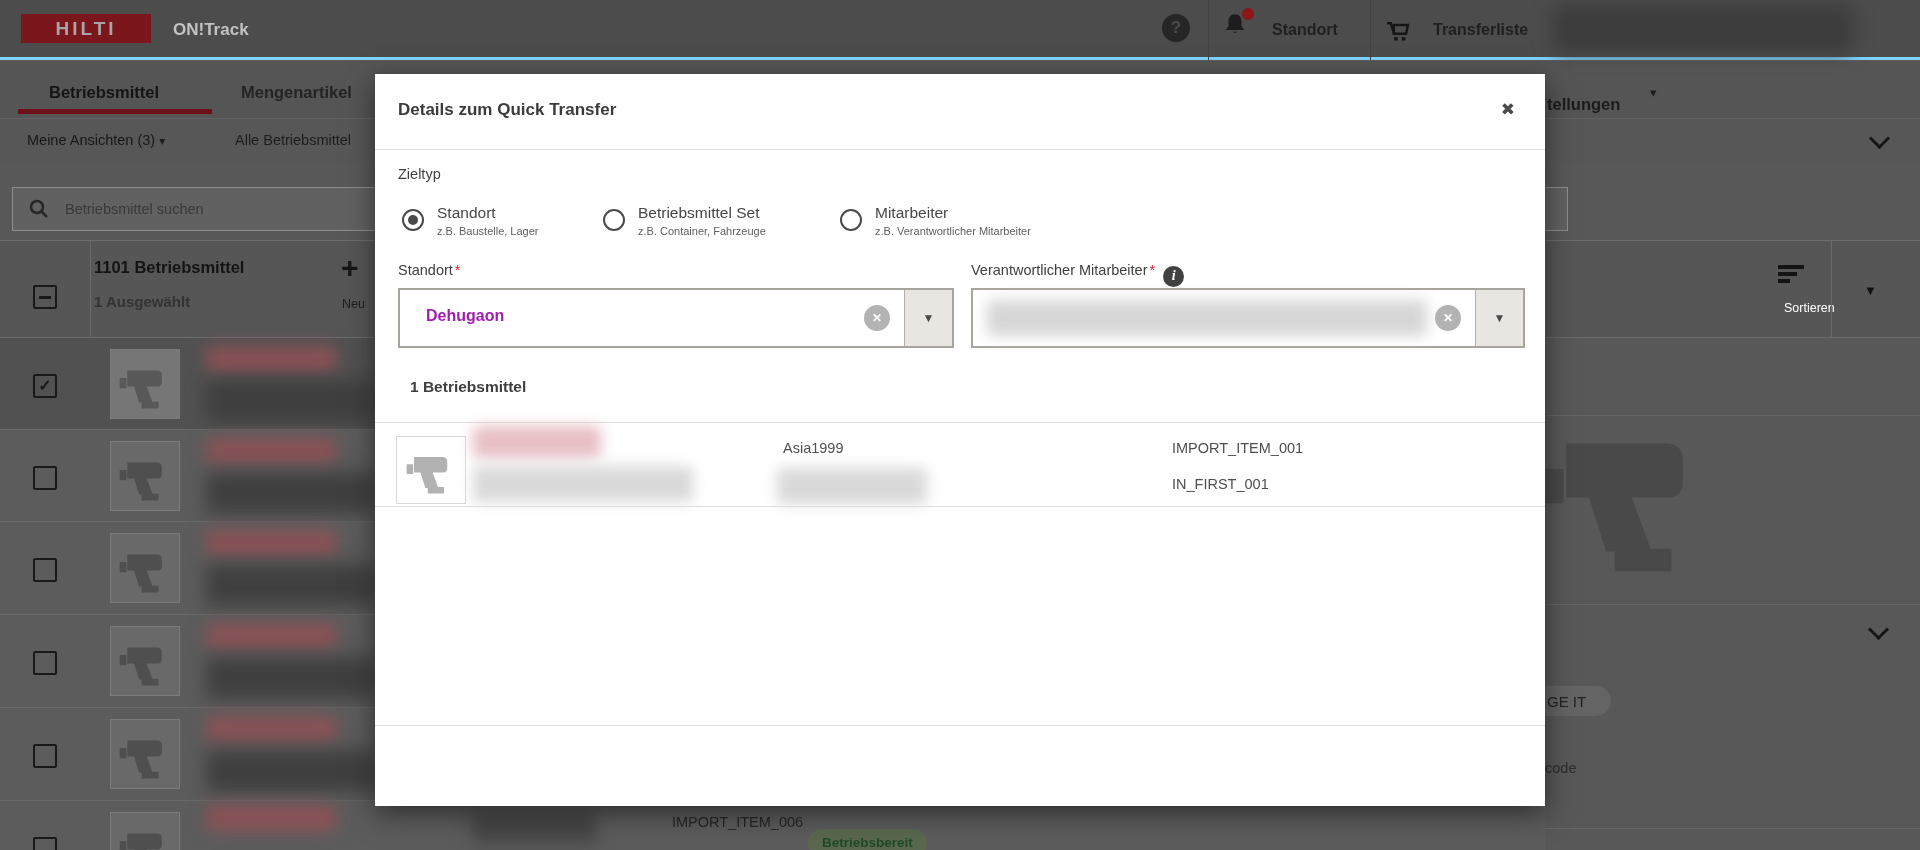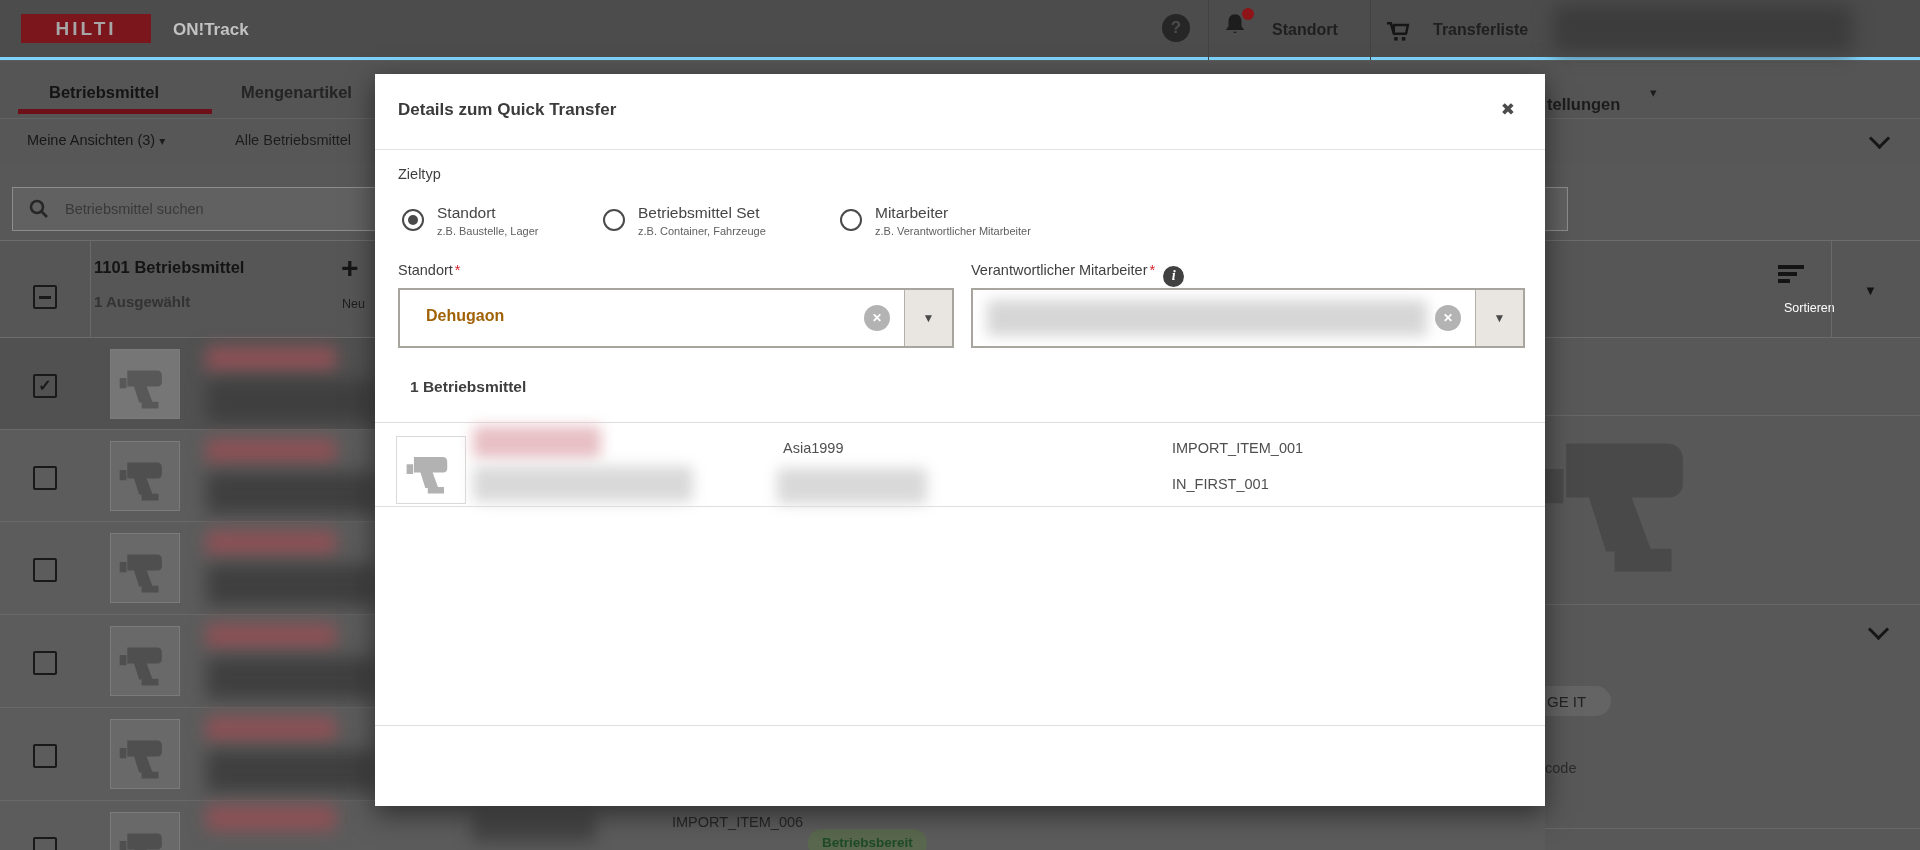--- a/index.html
+++ b/index.html
@@ -83,21 +83,21 @@
   .m-label { position:absolute; font-size:14.5px; color:#3f3f3f; }
   .req { color:#d8232e; margin-left:2px; }
   .radio-group { position:absolute; top:130px; display:flex; }
   .radio { width:22px; height:22px; border:2px solid #4a4a4a; border-radius:50%; margin-top:5px; position:relative; flex:none; }
   .radio.sel::after { content:""; position:absolute; left:4px; top:4px; width:10px; height:10px; background:#4a4a4a; border-radius:50%; }
   .radio-texts { margin-left:13px; }
   .radio-texts .rl { font-size:15.5px; color:#464646; }
   .radio-texts .rs { font-size:11px; color:#5f5f5f; margin-top:3px; }
   .info-circle { display:inline-flex; width:21px; height:21px; border-radius:50%; background:#414141; color:#ffffff; align-items:center; justify-content:center; font-family:"Liberation Serif", serif; font-style:italic; font-weight:bold; font-size:14px; margin-left:8px; vertical-align:-5px; }
   .ddl { position:absolute; top:214px; height:60px; border:2px solid #a8a49e; background:#fff; }
-  .ddl .value { position:absolute; left:26px; top:17px; font-size:16px; font-weight:bold; color:#a16207; }
+  .ddl .value { position:absolute; left:26px; top:17px; font-size:16px; font-weight:bold; color:#a21caf; }
   .ddl .clear { position:absolute; right:62px; top:15px; width:26px; height:26px; border-radius:50%; background:#b3b3b3; color:#fff; font-size:12px; font-weight:bold; display:flex; align-items:center; justify-content:center; cursor:pointer; }
   .ddl .arrow-box { position:absolute; right:0; top:0; width:48px; height:56px; background:#e9e6e1; border-left:1px solid #b3afa9; display:flex; align-items:center; justify-content:center; }
   .ddl .arrow-box span { font-size:12px; color:#4a4a4a; }
   .ddl .val-blur { position:absolute; left:14px; top:10px; width:440px; height:36px; background:#d6d6d6; border-radius:4px; filter:blur(7px); }
   .m-h2 { position:absolute; left:35px; top:304px; font-size:15.5px; font-weight:bold; color:#3e3e3e; }
   .m-div { position:absolute; left:0; width:1170px; height:1px; background:#dedede; }
   .m-thumb { position:absolute; left:21px; top:362px; width:70px; height:68px; border:1px solid #d9d9d9; display:flex; align-items:center; justify-content:center; color:#b2b2b2; }
   .mi-blur { position:absolute; border-radius:4px; filter:blur(7px); }
   .mi-text { position:absolute; font-size:14.5px; color:#4f4f4f; }
   .btn-cancel { position:absolute; left:725px; top:664px; width:167px; height:57px; background:#edebe8; border:1px solid #b9b5ae; font-family:"Liberation Sans", sans-serif; font-size:16px; font-weight:bold; color:#4e4e4e; cursor:pointer; }

